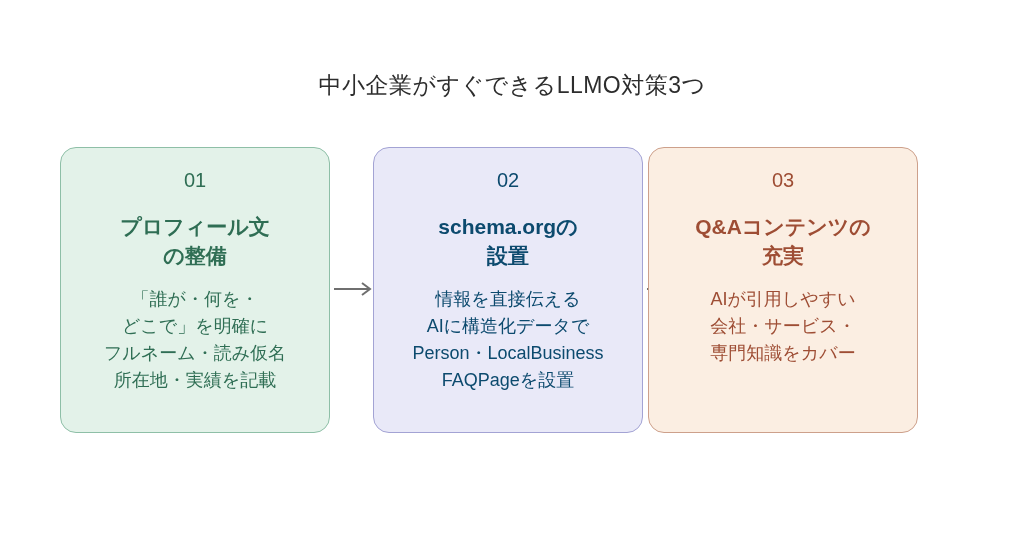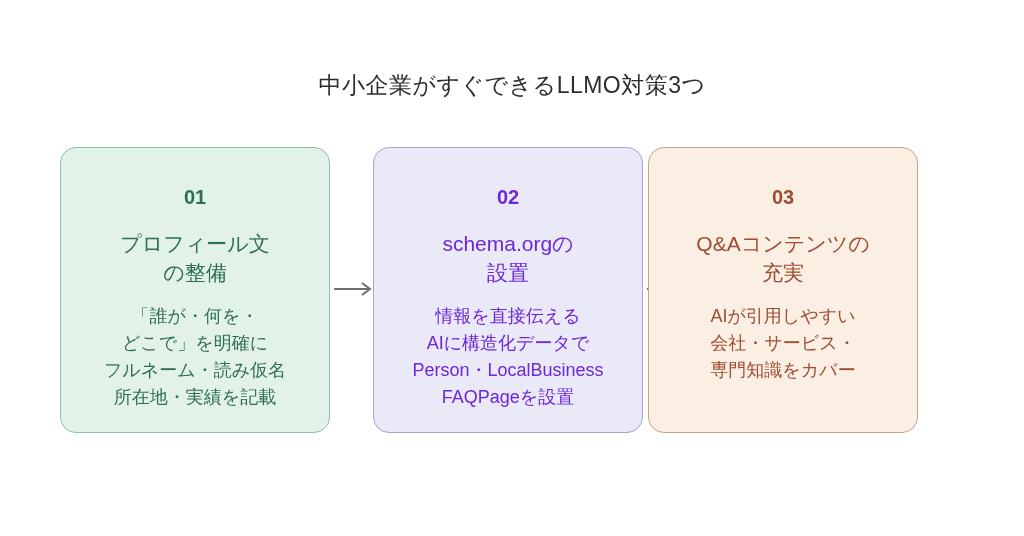--- a/index.html
+++ b/index.html
@@ -29,30 +29,30 @@
     height: 286px;
     box-sizing: border-box;
     border: 1.5px solid;
     border-radius: 16px;
     text-align: center;
   }
   .card-1 { left: 60px; }
   .card-2 { left: 373px; }
   .card-3 { left: 648px; }
   .card .num {
-    margin-top: 37px;
+    margin-top: 20px;
     font-size: 20px;
     line-height: 24px;
-    font-weight: 700;
+    font-weight: 400;
   }
   .card .heading {
     margin-top: 20px;
     font-size: 21px;
     line-height: 29px;
-    font-weight: 400;
+    font-weight: 700;
   }
   .card .heading span { display: block; }
   .card .body {
     margin-top: 16px;
     font-size: 18px;
     line-height: 27px;
     font-weight: 400;
   }
   .arrow {
     position: absolute;
@@ -85,21 +85,21 @@
     </div>
   </div>
 
   <div class="arrow arrow-1" style="color: rgb(111, 111, 111);">
     <svg width="40" height="16" viewBox="0 0 40 16">
       <line x1="1" y1="8" x2="36" y2="8" stroke="currentColor" stroke-width="2"></line>
       <polyline points="29,2 37,8 29,14" fill="none" stroke="currentColor" stroke-width="2"></polyline>
     </svg>
   </div>
 
-  <div class="card card-2" style="background-color: rgb(233, 233, 248); border-color: rgb(163, 163, 212); color: #6d28d9;">
+  <div class="card card-2" style="background-color: rgb(233, 233, 248); border-color: rgb(163, 163, 212); color: #0c4a6e;">
     <div class="num">02</div>
     <div class="heading">
       <span>schema.orgの</span>
       <span>設置</span>
     </div>
     <div class="body">
       <div>情報を直接伝える</div>
       <div>AIに構造化データで</div>
       <div>Person・LocalBusiness</div>
       <div>FAQPageを設置</div>

